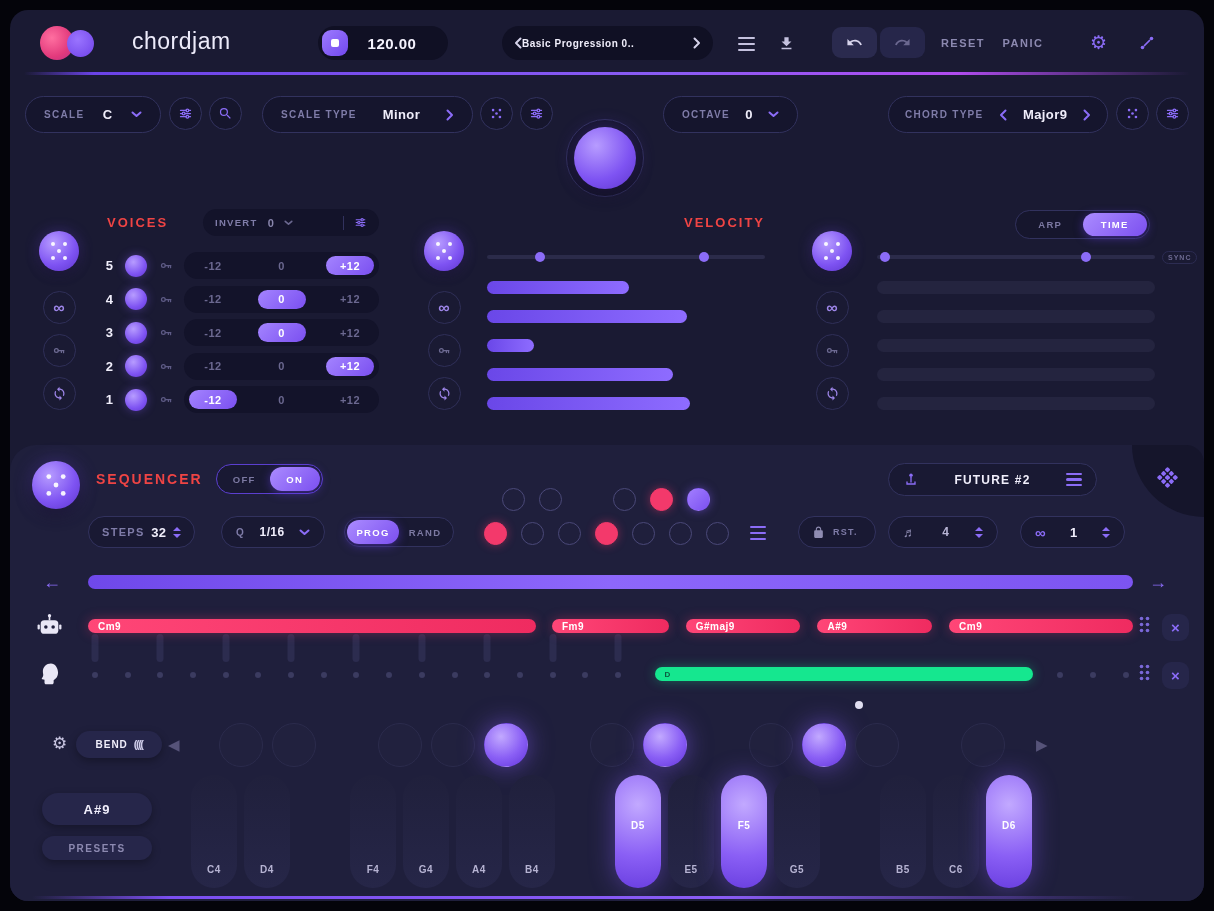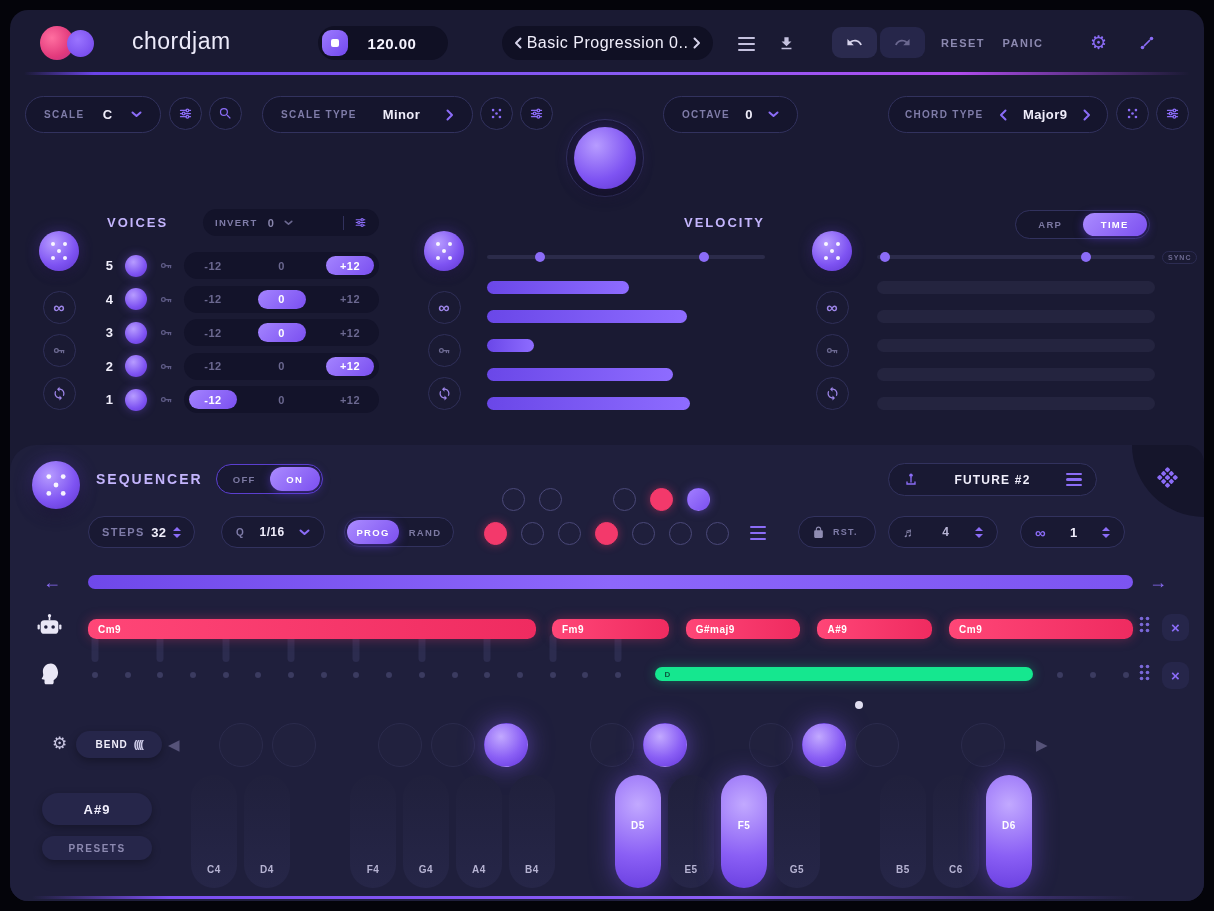--- a/index.html
+++ b/index.html
@@ -30,36 +30,36 @@
 .vopt{min-width:48px;text-align:center;font-size:11px;font-weight:bold;letter-spacing:.5px;color:#6b6890;padding:3.5px 0;border-radius:11px;}
 .vopt.sel{background:linear-gradient(135deg,#a484ff,#7a4ff0);color:#fff;}
 .slider{position:absolute;height:4px;background:#2b2b4a;border-radius:2px;}
 .sdot{position:absolute;top:50%;width:10px;height:10px;border-radius:50%;background:#8b6cf7;transform:translate(-50%,-50%);}
 .bars{position:absolute;display:flex;flex-direction:column;gap:16px;}
 .vbar{height:13px;border-radius:6.5px;background:linear-gradient(90deg,#6a47e8,#8e6cff);}
 .tbar{background:#24243f;}
 .sync-badge{font-size:7px;font-weight:bold;letter-spacing:1px;color:#6d6a92;border:1px solid #2c2c52;border-radius:8px;padding:2px 5px;}
 #panel{position:absolute;left:0;top:435px;right:0;bottom:0;background:#1f1f3c;border-radius:26px 26px 0 0;}
 #corner-tab{position:absolute;right:0;top:435px;width:72px;height:72px;background:#15152b;border-bottom-left-radius:100%;border-top-right-radius:18px;}
-.seq-title{font-size:14px;font-weight:bold;letter-spacing:2px;color:#c4b5fd;}
+.seq-title{font-size:14px;font-weight:bold;letter-spacing:2px;color:#ef4444;}
 #note-selector{position:absolute;width:270px;height:57px;}
 .ncirc{position:absolute;width:23px;height:23px;border-radius:50%;border:1.5px solid #4a4878;}
 .ncirc.pink{background:#f3396b;border-color:#f3396b;box-shadow:0 0 10px rgba(243,57,107,.45);}
 .ncirc.purple{background:linear-gradient(135deg,#a27eff,#7b50f0);border-color:transparent;box-shadow:0 0 10px rgba(134,92,250,.5);}
 .hamb{display:flex;flex-direction:column;gap:3.5px;}
 .hamb span{display:block;width:17px;height:2.3px;border-radius:2px;background:#c4c1de;}
 .hamb.purple span{background:#8b6cf7;width:16px;}
 .spin{display:flex;flex-direction:column;gap:3px;}
 .spin i{display:block;width:0;height:0;border-left:4px solid transparent;border-right:4px solid transparent;}
 .spin .up{border-bottom:4.5px solid #8b6cf7;}
 .spin .dn{border-top:4.5px solid #8b6cf7;}
 .timeline{position:absolute;height:14px;border-radius:7px;background:linear-gradient(90deg,#6f48ea,#8d67fb 50%,#7c54f1);}
 .arrowg{font-size:18px;font-weight:bold;color:#8b6cf7;line-height:1;}
 #chord-track{position:absolute;height:17px;}
-.chordbar{position:absolute;top:0;height:20px;border-radius:8.5px;background:linear-gradient(90deg,#ff4677,#ef2b60);display:flex;align-items:center;box-shadow:0 0 12px rgba(243,57,107,.35);}
+.chordbar{position:absolute;top:0;height:14px;border-radius:8.5px;background:linear-gradient(90deg,#ff4677,#ef2b60);display:flex;align-items:center;box-shadow:0 0 12px rgba(243,57,107,.35);}
 .chordbar span{font-size:10px;font-weight:bold;letter-spacing:.5px;color:#fff;padding-left:10px;white-space:nowrap;}
 #stem-track{position:absolute;height:28px;}
 .stem{position:absolute;top:0;width:7px;height:28px;border-radius:3.5px;background:#2c2c4f;transform:translateX(-50%);}
 #mod-track{position:absolute;height:15px;}
 .mdot{position:absolute;top:50%;width:6px;height:6px;border-radius:50%;background:#3b3b60;transform:translate(-50%,-50%);}
 .greenbar{position:absolute;top:0;height:14px;border-radius:7px;background:#15e78f;display:flex;align-items:center;box-shadow:0 0 12px rgba(21,231,143,.35);}
 .greenbar span{font-size:8px;font-weight:bold;color:#0b5a3f;padding-left:9px;}
 .xbtn{width:27px;height:27px;border-radius:9px;background:#26264a;display:flex;align-items:center;justify-content:center;font-size:15px;font-weight:bold;color:#8b6cf7;line-height:1;}
 .pad{position:absolute;top:0;width:44px;height:44px;border-radius:50%;background:#21213e;border:1px solid #2b2b4c;}
 .pad.on{background:radial-gradient(circle at 38% 30%,#c2a9ff,#8a5ff5 55%,#6236da);border-color:transparent;box-shadow:0 0 24px rgba(134,92,250,.55);}
@@ -90,21 +90,21 @@
     </span>
     <span style="flex:1;text-align:center;font-size:15px;font-weight:bold;color:#f4f2fd;letter-spacing:.5px;margin-right:8px;">120.00</span>
   </div>
 
   <div class="abs dark-pill" style="left:492px;top:16px;width:211px;height:34px;padding:0 12px;">
     <span style="display:flex;">
         <svg width="8" height="12" viewBox="0 0 8 12">
           <path d="M6.5 1.5L2 6l4.5 4.5" fill="none" stroke="#d5d2ea" stroke-width="2" stroke-linecap="round" stroke-linejoin="round"></path>
         </svg>
       </span>
-    <span style="flex:1;text-align:center;font-size:16px;font-weight:normal;color:#f0eefb;letter-spacing:.5px;">Basic Progression 0..</span>
+    <span style="flex:1;text-align:left;font-size:10px;font-weight:bold;color:#f0eefb;letter-spacing:.5px;">Basic Progression 0..</span>
     <span style="display:flex;">
         <svg width="8" height="12" viewBox="0 0 8 12">
           <path d="M1.5 1.5L6 6l-4.5 4.5" fill="none" stroke="#d5d2ea" stroke-width="2" stroke-linecap="round" stroke-linejoin="round"></path>
         </svg>
       </span>
   </div>
 
   <div class="abs hamb" style="left:728px;top:27px;">
       <span></span>
       <span></span>

